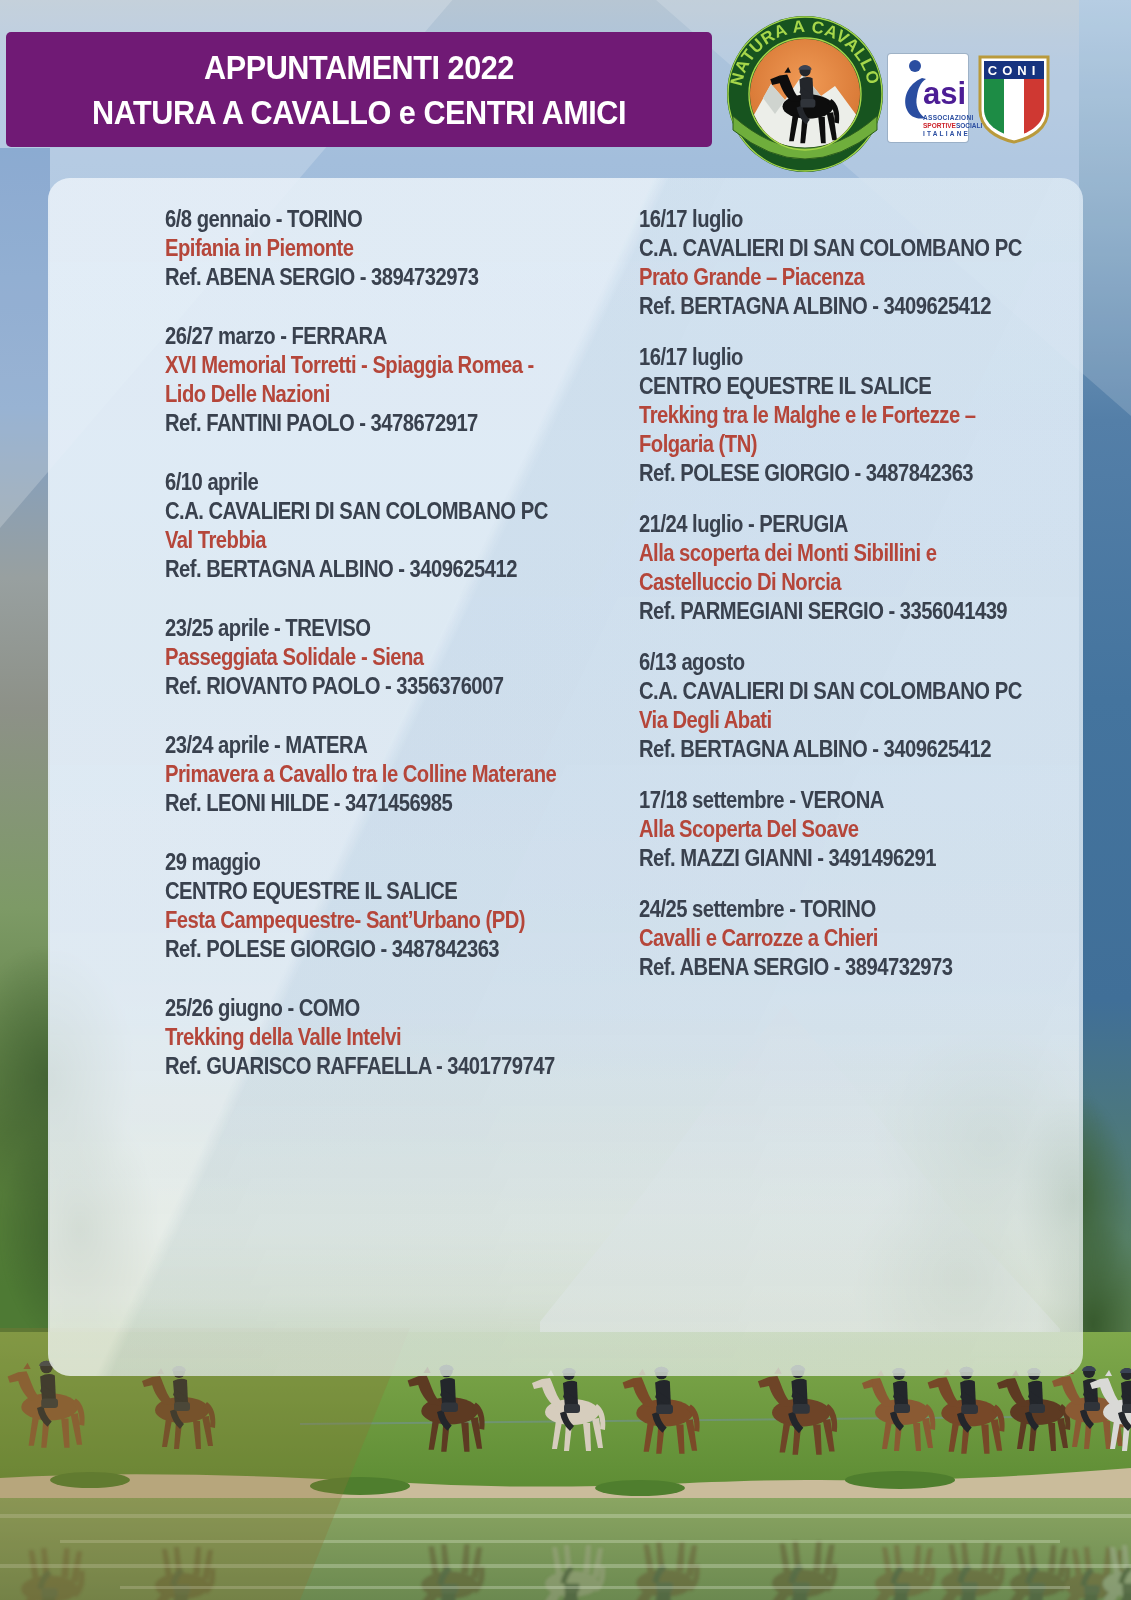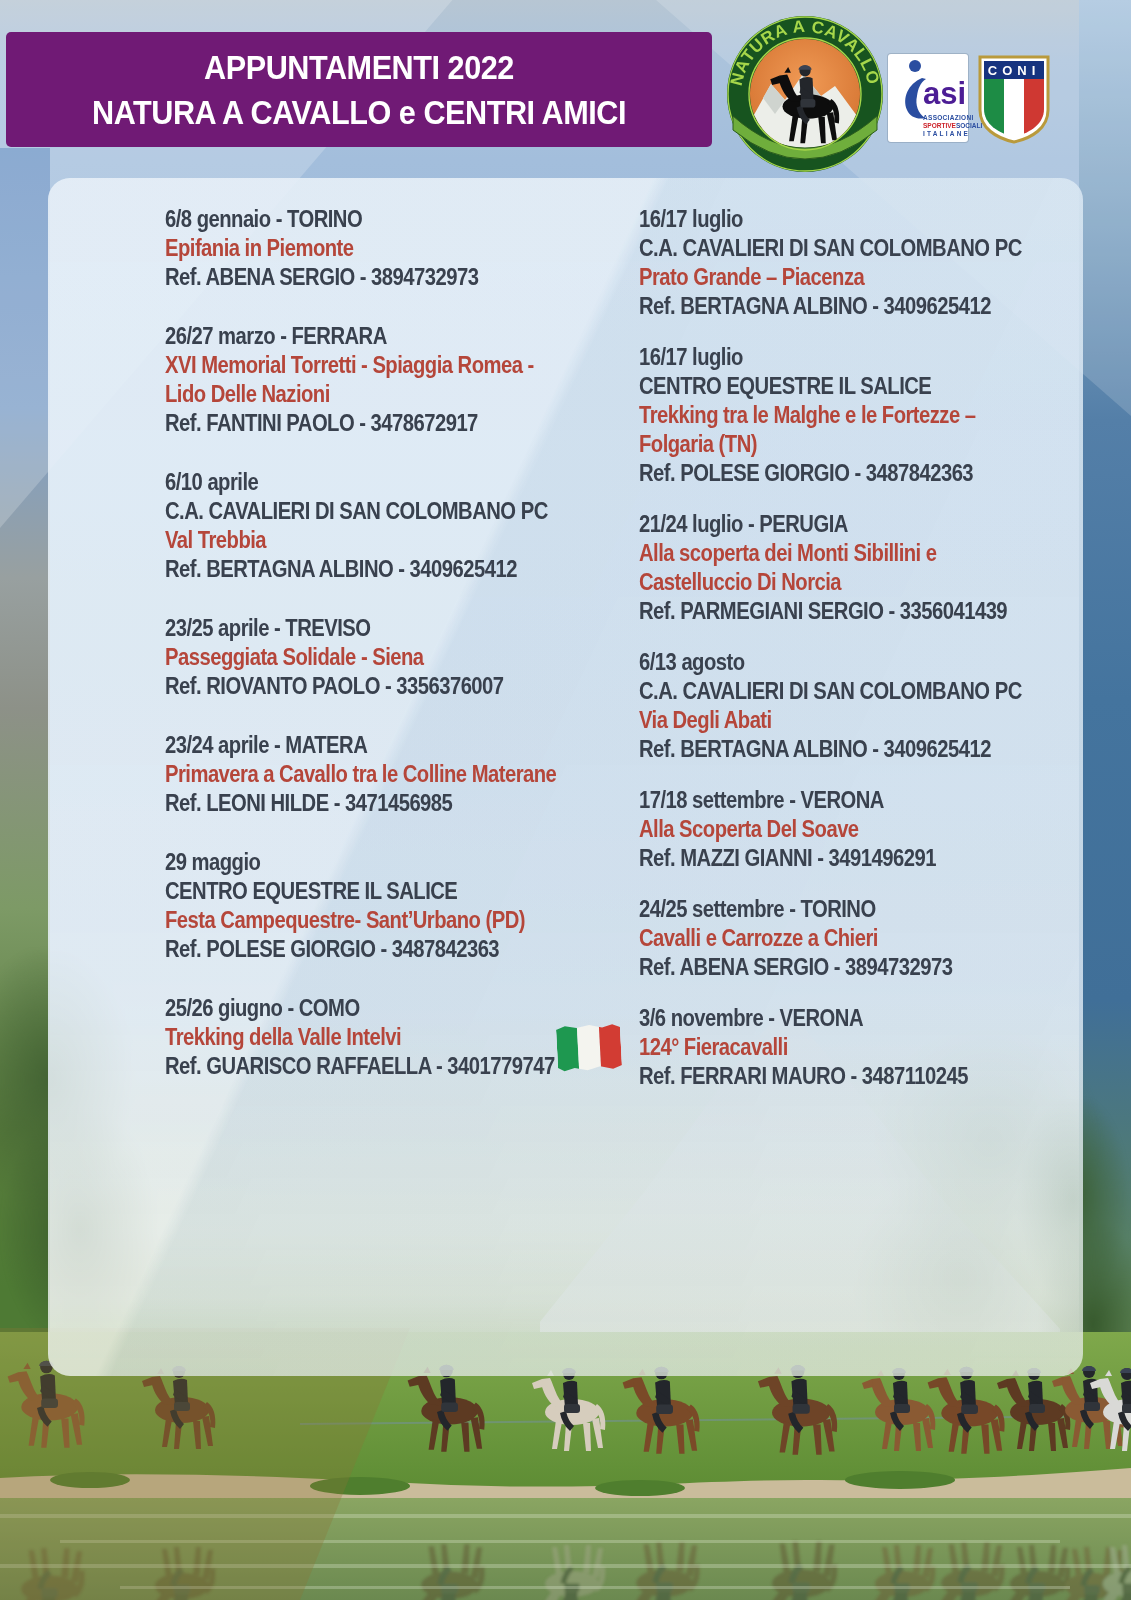--- a/index.html
+++ b/index.html
@@ -320,25 +320,15 @@
         <div class="event">
           <p class="line dark">17/18 settembre - VERONA</p>
           <p class="line red">Alla Scoperta Del Soave</p>
           <p class="line dark">Ref. MAZZI GIANNI - 3491496291</p>
         </div>
         <div class="event">
           <p class="line dark">24/25 settembre - TORINO</p>
           <p class="line red">Cavalli e Carrozze a Chieri</p>
           <p class="line dark">Ref. ABENA SERGIO - 3894732973</p>
         </div>
-        <div class="event">
-          <div class="flag">
-            <i class="g"></i>
-            <i class="w"></i>
-            <i class="r"></i>
-          </div>
-          <p class="line dark">3/6 novembre - VERONA</p>
-          <p class="line red">124° Fieracavalli</p>
-          <p class="line dark">Ref. FERRARI MAURO - 3487110245</p>
-        </div>
       </div>
   </div>
 </div>
 
 </body></html>

